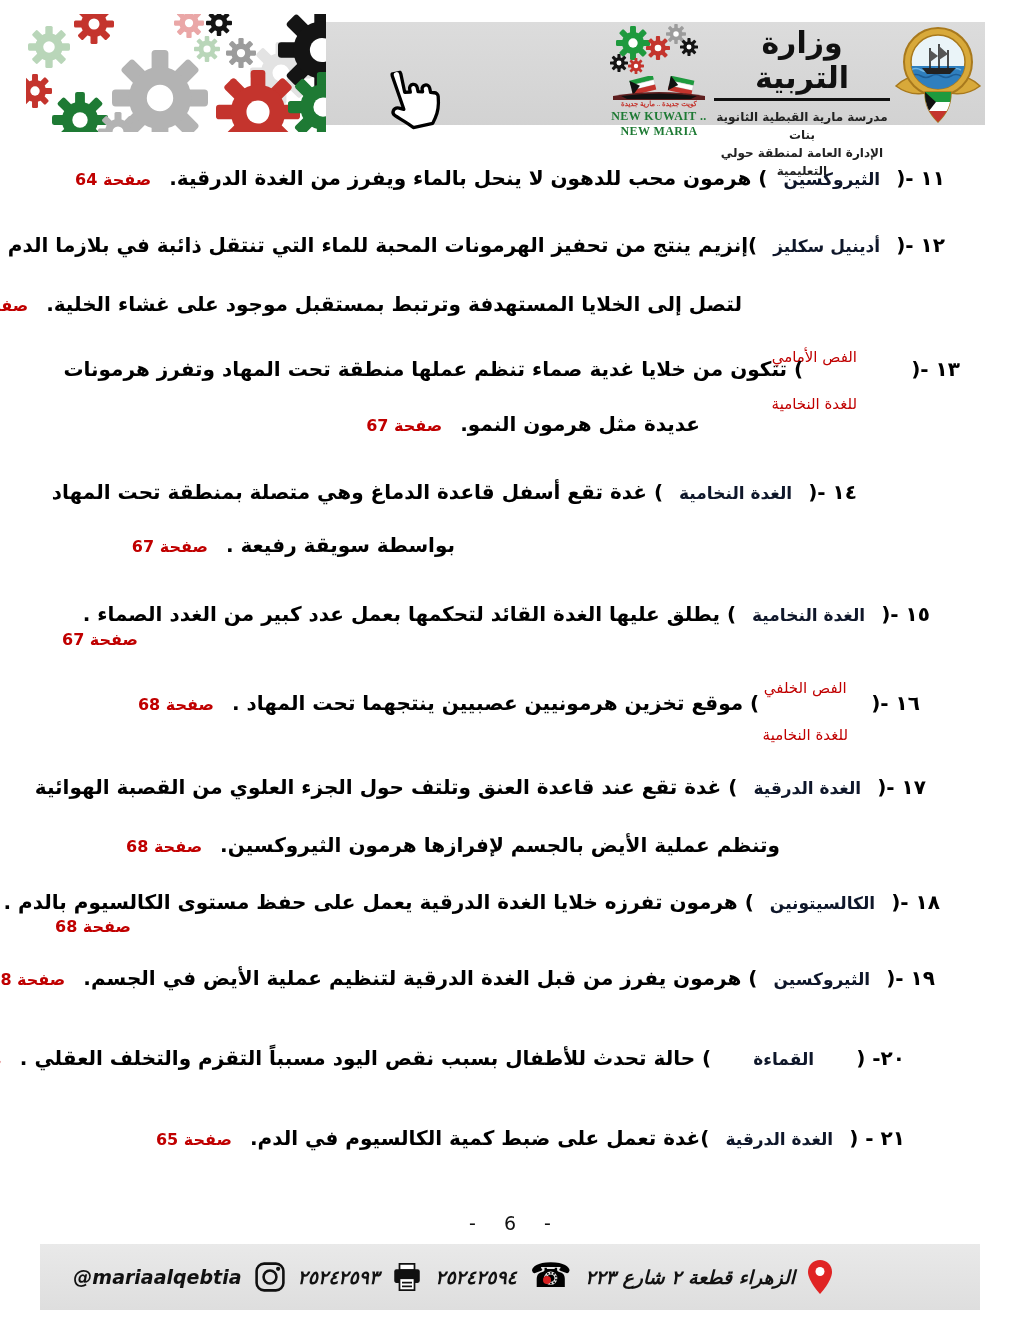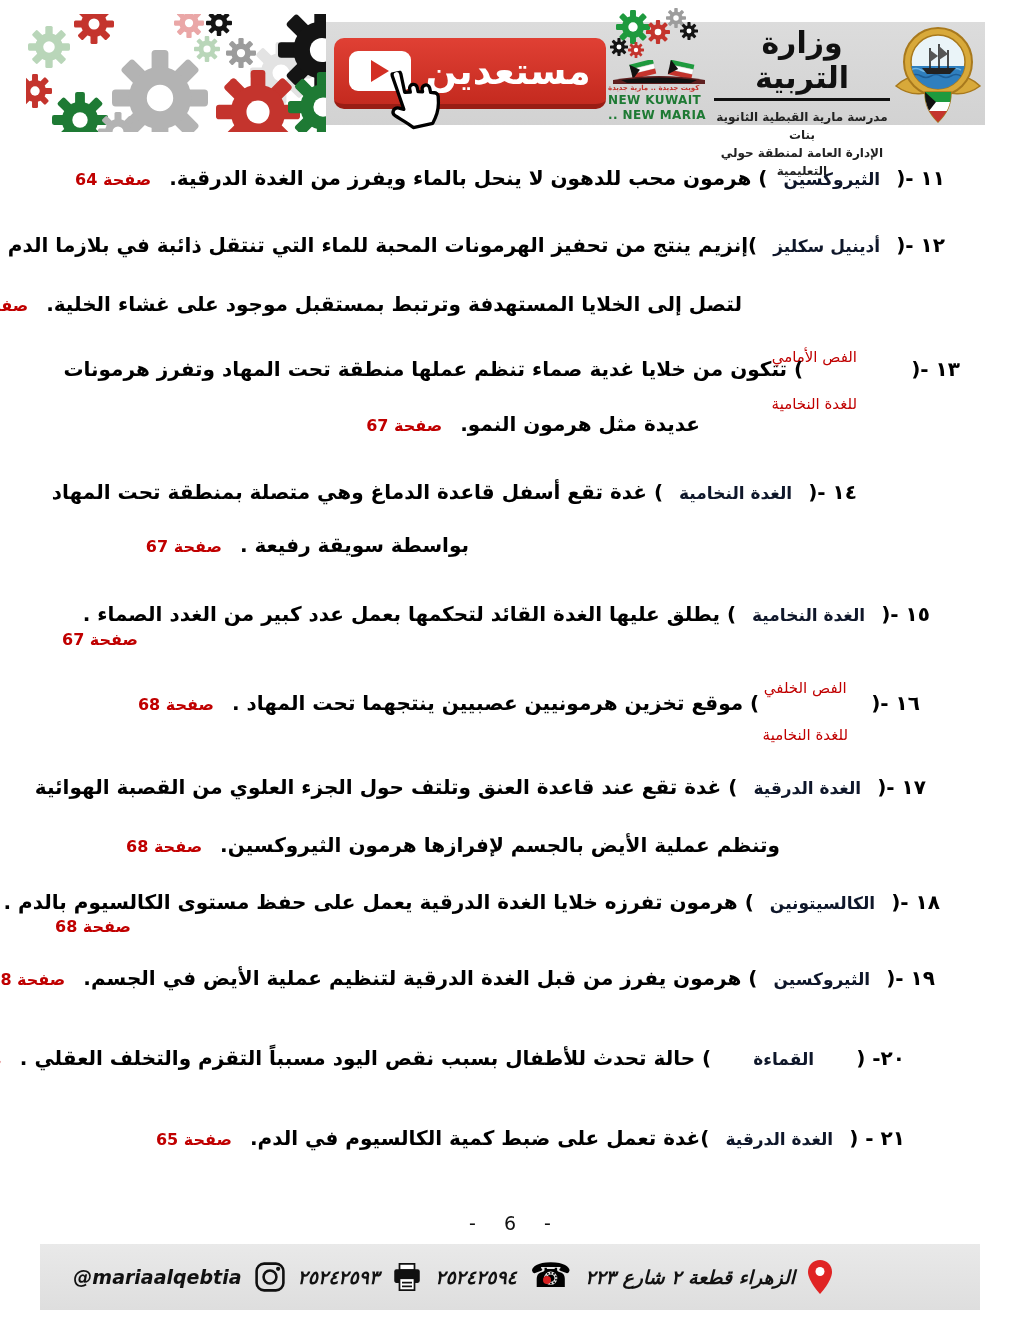--- a/index.html
+++ b/index.html
@@ -10,21 +10,21 @@
              background:linear-gradient(#dcdcdc,#d2d2d2);}
   #gears-left{position:absolute;left:26px;top:14px;width:300px;height:118px;overflow:hidden;}
   .gear{position:absolute;}
   #banner{position:absolute;left:334px;top:38px;width:272px;height:66px;border-radius:10px;
           background:linear-gradient(#e04034,#c42a1f);border-bottom:5px solid #991d14;
           display:flex;flex-direction:row;align-items:center;justify-content:center;gap:14px;direction:rtl;}
   #banner .banner-label{color:#fff;font-weight:bold;font-size:37px;line-height:1;}
   .play-box{width:62px;height:40px;background:#fff;border-radius:9px;display:flex;align-items:center;justify-content:center;}
   .play-tri{width:0;height:0;border-left:18px solid #d32f24;border-top:11px solid transparent;border-bottom:11px solid transparent;}
   #hand-cursor{position:absolute;left:368px;top:70px;width:78px;height:66px;transform:rotate(-12deg);}
-  #mid-logo{position:absolute;left:608px;top:8px;width:102px;height:100px;text-align:left;}
+  #mid-logo{position:absolute;left:608px;top:24px;width:102px;height:100px;text-align:center;font-family:Liberation Serif, serif;}
   #mid-logo .logo-gears{position:relative;width:102px;height:52px;}
   #mid-logo .flags{display:block;margin:0 auto;}
   .logo-line-ar{font-size:7px;font-weight:bold;color:#c4342d;line-height:1.25;}
   .logo-line-en{font-size:12px;font-weight:bold;color:#1e7a34;line-height:1.25;letter-spacing:.4px;}
   #ministry{position:absolute;left:712px;top:26px;width:180px;text-align:center;direction:rtl;}
   #ministry .title{font-size:30px;font-weight:bold;color:#111;line-height:1.15;}
   #ministry .rule{height:3px;background:#111;margin:3px 2px 7px 2px;}
   #ministry .sub{font-size:12px;font-weight:bold;color:#222;line-height:1.5;}
   #emblem{position:absolute;left:894px;top:24px;}
   
@@ -112,26 +112,20 @@
         <use href="#gearsym" fill="#1e7a34"></use>
       </svg>
     <svg class="gear" style="left:72px;top:98px" width="40" height="40">
         <use href="#gearsym" fill="#b3b3b3"></use>
       </svg>
     <svg class="gear" style="left:-8px;top:60px" width="34" height="34">
         <use href="#gearsym" fill="#c4342d"></use>
       </svg>
   </div>
 
-  <div id="banner">
-    <span class="banner-label">مستعدين</span>
-    <span class="play-box">
-        <span class="play-tri"></span>
-      </span>
-  </div>
   <svg id="hand-cursor" viewBox="0 0 60 60">
     <path fill="#fff" stroke="#000" stroke-width="3" stroke-linejoin="round" d="M22 3 a4 4 0 0 1 8 0 v17 l5 1 v-3 a3.5 3.5 0 0 1 7 0 v4 l4 1 v-2 a3.5 3.5 0 0 1 7 0 v4 l3 1 a3.5 3.5 0 0 1 3 4 c-1 8-3 14-7 19 l-3 4 h-18 c-4-5-10-10-14-14 -3-3 0-8 5-6 l4 2 z"></path>
   </svg>
 
   <div id="mid-logo">
     <div class="logo-gears">
       <svg class="gear" style="left:8px;top:2px" width="34" height="34">
           <use href="#gearsym" fill="#1e9a3e"></use>
         </svg>
       <svg class="gear" style="left:38px;top:12px" width="24" height="24">
@@ -223,21 +217,21 @@
   <div class="line" style="top:357px;right:60px">
     <span class="num">١٣ -(</span><span class="gap" style="width:108px"></span><span>) تتكون من خلايا غدية صماء تنظم عملها منطقة تحت المهاد وتفرز هرمونات</span>
   </div>
   <div class="line" style="top:412px;right:320px">
     <span>عديدة مثل هرمون النمو.</span><span class="page">صفحة 67</span>
   </div>
 
   <div class="line" style="top:480px;right:163px">
     <span class="num">١٤ -(</span><span class="ans">الغدة النخامية</span><span>) غدة تقع أسفل قاعدة الدماغ وهي متصلة بمنطقة تحت المهاد</span>
   </div>
-  <div class="line" style="top:533px;right:551px">
+  <div class="line" style="top:533px;right:565px">
     <span>بواسطة سويقة رفيعة .</span><span class="page">صفحة 67</span>
   </div>
 
   <div class="line" style="top:602px;right:90px">
     <span class="num">١٥ -(</span><span class="ans">الغدة النخامية</span><span>) يطلق عليها الغدة القائد لتحكمها بعمل عدد كبير من الغدد الصماء .</span>
   </div>
   <div class="page-abs" style="top:630px;left:62px">صفحة 67</div>
 
   <div class="ans-stack" style="top:665px;right:172px">
     <div>الفص الخلفي</div>

